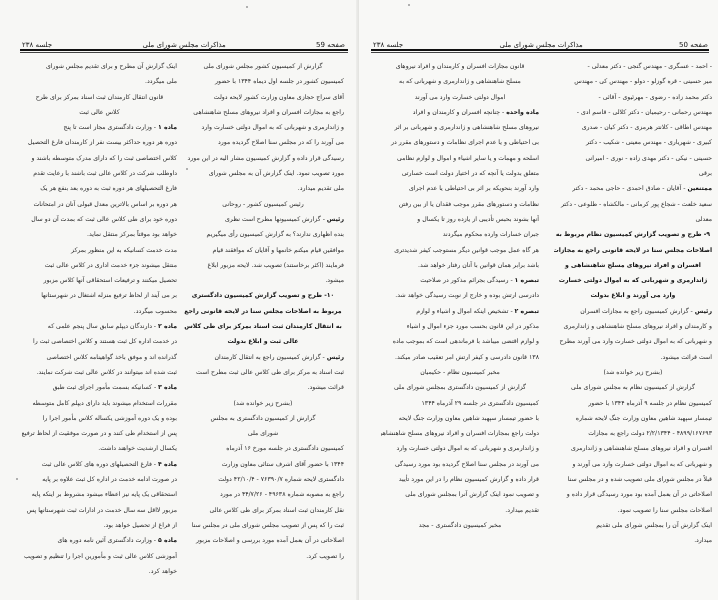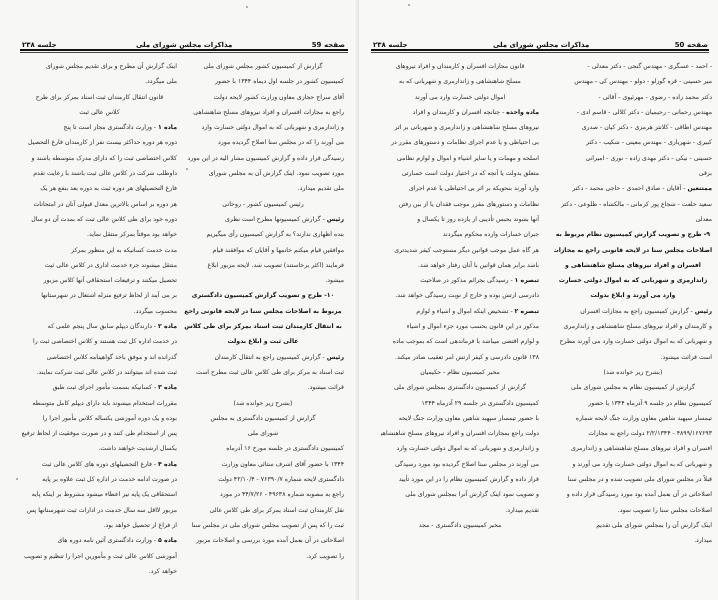--- a/index.html
+++ b/index.html
@@ -18,21 +18,21 @@
   .page.right { left: 359px; width: 359px; background: #f8f8f6; }
   .gutter {
     position: absolute; left: 356px; top: 0; width: 6px; height: 600px;
     background: linear-gradient(to right, #eeeeec, #e2e2df, #eeeeec);
   }
   .header {
     position: absolute; top: 37px; height: 12px;
     display: flex; justify-content: space-between; align-items: flex-end;
     direction: ltr;
     font-family: "DejaVu Sans", sans-serif;
-    font-weight: bold; font-size: 7px; color: #111;
+    font-weight: normal; font-size: 7px; color: #111;
   }
   .page.left .header { left: 22px; width: 323px; }
   .page.right .header { left: 14px; width: 335px; }
   .header-rule {
     position: absolute; height: 2px; background: #111;
   }
   .page.left .header-rule { top: 49px; left: 20px; width: 328px; }
   .page.right .header-rule { top: 49px; left: 12px; width: 338px; }
   .header-rule2 {
     position: absolute; height: 1px; background: #444;

